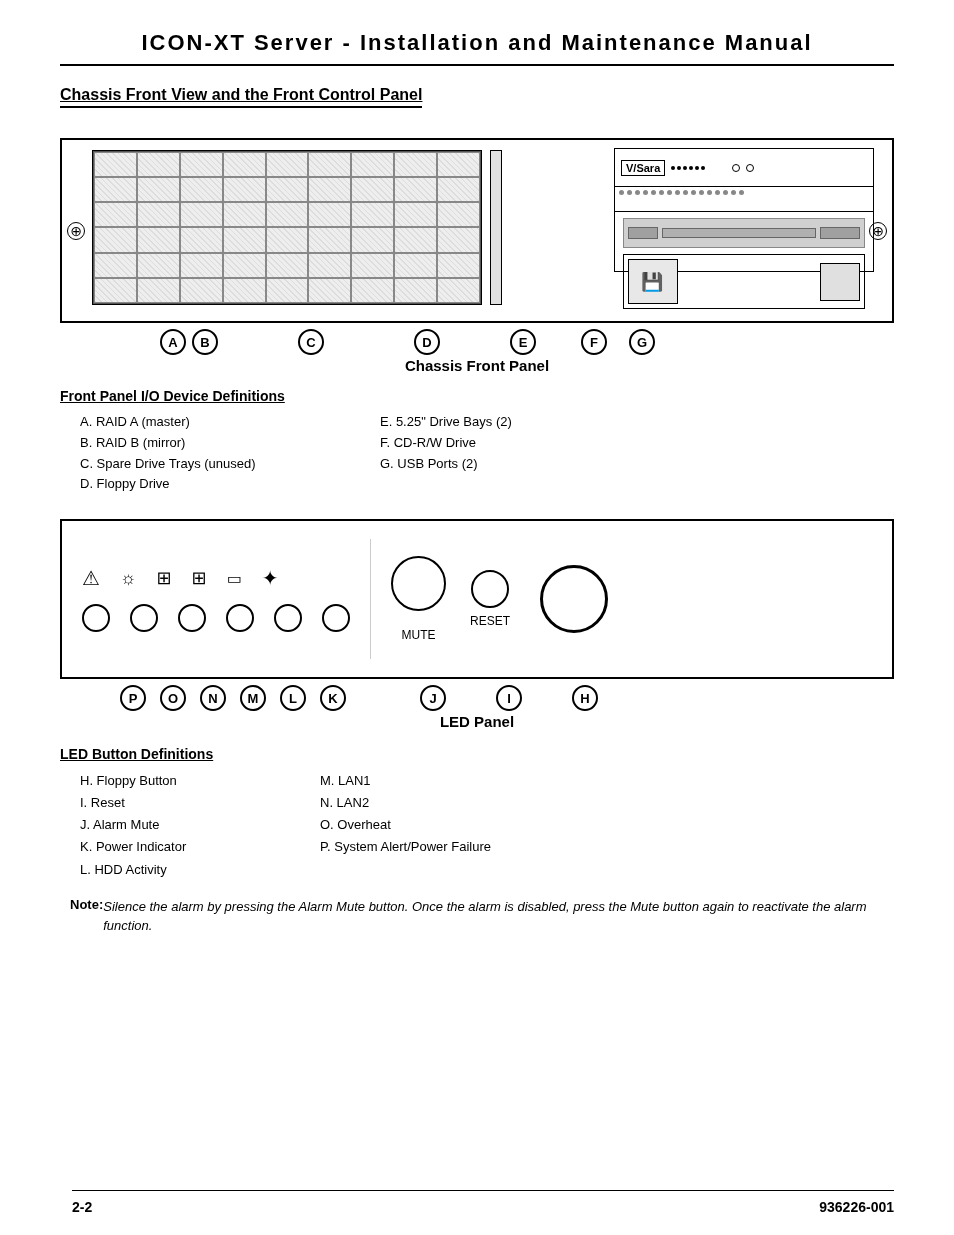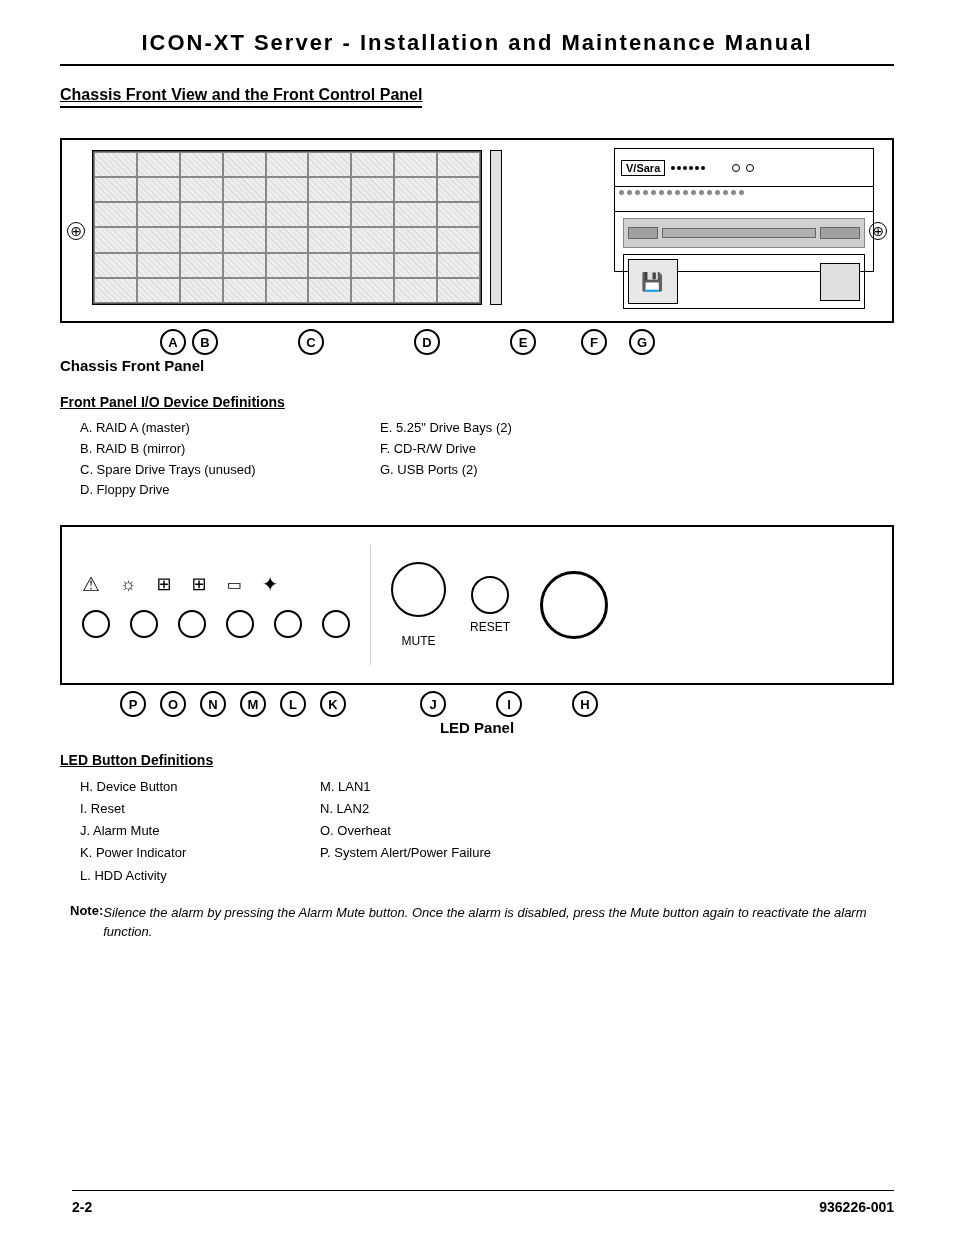--- a/index.html
+++ b/index.html
@@ -91,24 +91,24 @@
       border-radius: 50%;
       border: 2px solid #000;
       display: flex;
       align-items: center;
       justify-content: center;
       font-weight: bold;
       font-size: 13px;
     }
 
     .chassis-front-label {
-      text-align: left;
+      text-align: center;
       font-weight: bold;
       font-size: 15px;
-      margin-bottom: 20px;
+      margin-bottom: 14px;
     }
 
     
     .definitions-title {
       font-weight: bold;
       text-decoration: underline;
       margin-bottom: 8px;
     }
 
     .definitions-grid {
@@ -488,21 +488,21 @@
     <div>
       <div class="label-circle">H</div>
     </div>
   </div>
 
   <div class="led-panel-title">LED  Panel</div>
 
   <div class="definitions-title">LED Button Definitions</div>
   <div class="led-def-grid">
     <div>
-      <div class="led-def-item">H.  Device Button</div>
+      <div class="led-def-item">H.  Floppy Button</div>
       <div class="led-def-item">I.    Reset</div>
       <div class="led-def-item">J.   Alarm Mute</div>
       <div class="led-def-item">K.  Power Indicator</div>
       <div class="led-def-item">L.   HDD Activity</div>
     </div>
     <div>
       <div class="led-def-item">M.   LAN1</div>
       <div class="led-def-item">N.   LAN2</div>
       <div class="led-def-item">O.   Overheat</div>
       <div class="led-def-item">P.    System Alert/Power Failure</div>

